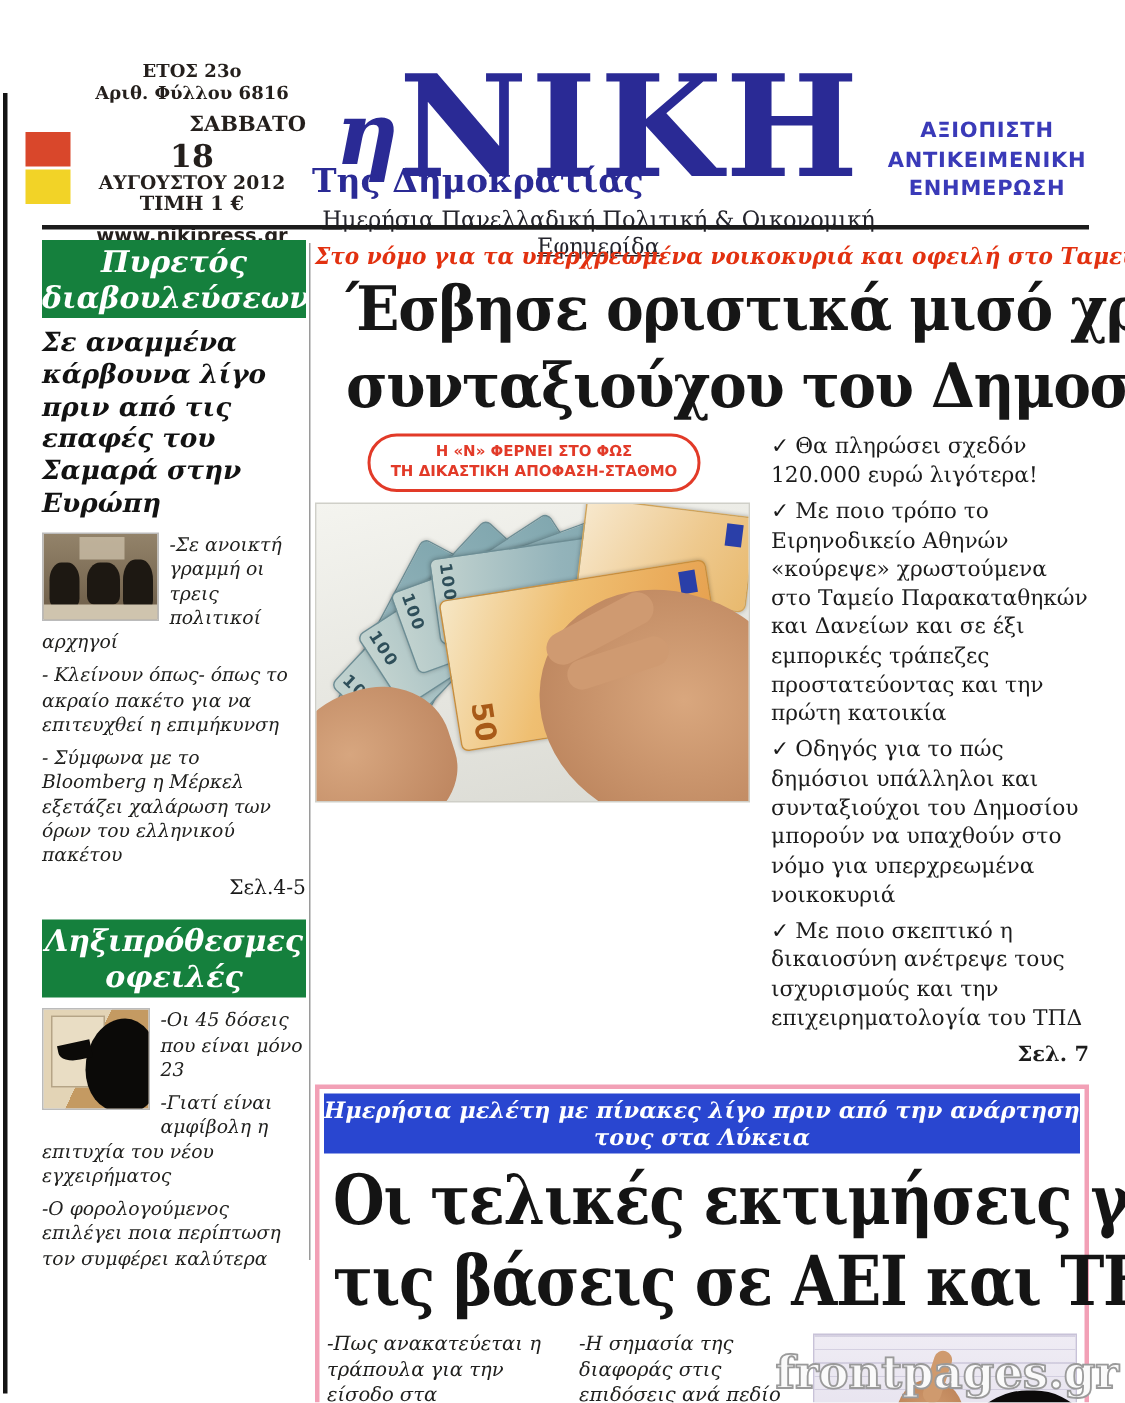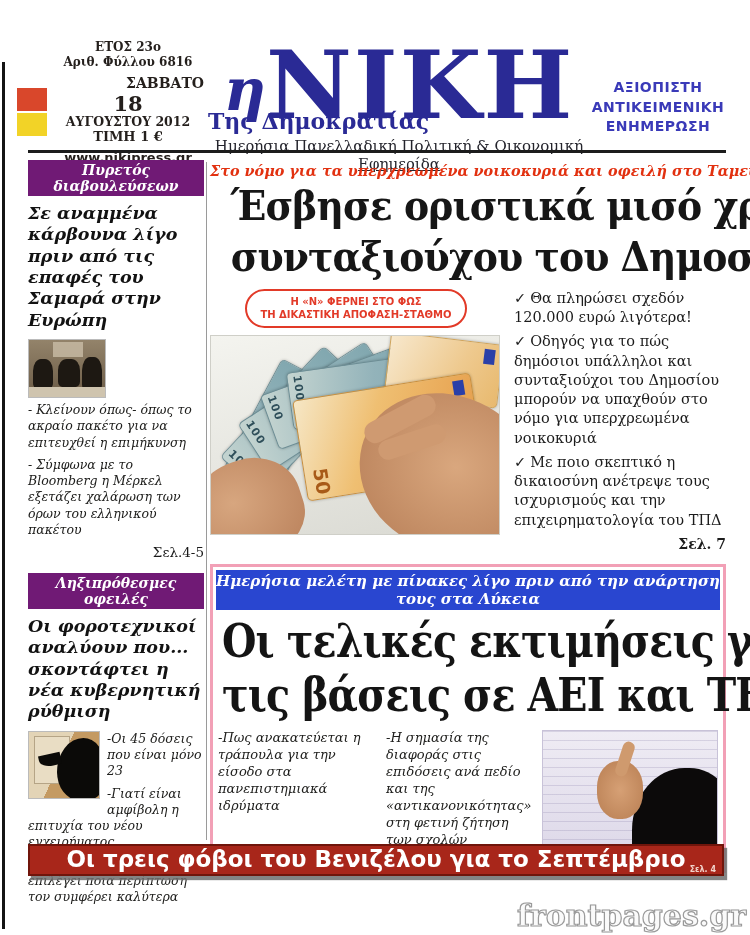--- a/index.html
+++ b/index.html
@@ -28,21 +28,21 @@
   .tagline{margin-top:3px;font-size:15px;color:#24242c;text-decoration:underline;text-align:center;}
 
   .slogan{position:absolute;right:22px;top:78px;width:140px;text-align:center;color:#3a3ab8;
           font-family:"DejaVu Sans",sans-serif;font-weight:bold;font-size:14px;line-height:1.4;letter-spacing:.5px;}
 
   .mast-rule{position:absolute;left:28px;right:24px;top:150px;height:3px;background:#1c1c1c;}
 
   
   .sidebar{position:absolute;left:28px;top:160px;width:176px;}
   .sec{margin-bottom:13px;}
-  .sec-header{background:#701a75;color:#fff;font-style:italic;font-weight:bold;font-size:14px;
+  .sec-header{background:#15803d;color:#fff;font-style:italic;font-weight:bold;font-size:20px;
               text-align:center;padding:2px 0;margin-bottom:7px;}
   .sec-headline{font-style:italic;font-weight:bold;font-size:17.5px;line-height:1.22;color:#121212;margin-bottom:8px;}
   .sec-photo{float:left;margin:0 7px 4px 0;position:relative;overflow:hidden;border:1px solid #bbb;}
   .sec-text{font-style:italic;font-size:12.5px;line-height:1.3;color:#20201e;margin-bottom:6px;}
   .sec-ref{font-weight:normal;font-size:13.5px;text-align:right;}
   .clear{clear:both;}
 
   .col-divider{position:absolute;left:206px;top:162px;height:678px;width:1px;background:#9a9a9a;}
 
   
@@ -157,29 +157,29 @@
     <div class="sec">
       <div class="sec-header">Πυρετός διαβουλεύσεων</div>
       <div class="sec-headline">Σε αναμμένα κάρβουνα λίγο πριν από τις επαφές του Σαμαρά στην Ευρώπη</div>
       <div class="sec-photo photo-meet">
         <div class="win"></div>
         <div class="fig" style="left:4px;bottom:8px;width:20px;height:30px;"></div>
         <div class="fig" style="left:29px;bottom:10px;width:22px;height:28px;"></div>
         <div class="fig" style="right:3px;bottom:6px;width:20px;height:34px;"></div>
         <div class="tbl"></div>
       </div>
+      <div class="sec-text">-Σε ανοικτή γραμμή οι τρεις πολιτικοί αρχηγοί</div>
       <div class="clear"></div>
       <div class="sec-text">- Κλείνουν όπως- όπως το ακραίο πακέτο για να επιτευχθεί η επιμήκυνση</div>
       <div class="sec-text">- Σύμφωνα με το Bloomberg η Μέρκελ εξετάζει χαλάρωση των όρων του ελληνικού πακέτου</div>
       <div class="sec-ref">Σελ.4-5</div>
     </div>
 
     <div class="sec">
       <div class="sec-header">Ληξιπρόθεσμες οφειλές</div>
-      <div class="sec-headline">Οι φοροτεχνικοί αναλύουν που... σκοντάφτει η νέα κυβερνητική ρύθμιση</div>
       <div class="sec-photo photo-sil">
         <div class="frame"></div>
         <div class="sil"></div>
         <div class="beak"></div>
       </div>
       <div class="sec-text">-Οι 45 δόσεις που είναι μόνο 23</div>
       <div class="sec-text">-Γιατί είναι αμφίβολη η επιτυχία του νέου εγχειρήματος</div>
       <div class="clear"></div>
       <div class="sec-text">-Ο φορολογούμενος επιλέγει ποια περίπτωση τον συμφέρει καλύτερα</div>
 
@@ -227,20 +227,21 @@
             <div class="euflag"></div>
           </div>
           <div class="hand-left"></div>
           <div class="hand-right"></div>
           <div class="finger" style="right:60px;top:72px;width:78px;height:22px;transform:rotate(-28deg);"></div>
           <div class="finger" style="right:52px;top:96px;width:70px;height:20px;transform:rotate(-18deg);"></div>
         </div>
       </div>
       <div class="s1right">
         <div class="bullet"><span class="check">✓</span><span>Θα πληρώσει σχεδόν 120.000 ευρώ λιγότερα!</span></div>
+        <div class="bullet"><span class="check">✓</span><span>Με ποιο τρόπο το Ειρηνοδικείο Αθηνών «κούρεψε» χρωστούμενα στο Ταμείο Παρακαταθηκών και Δανείων και σε έξι εμπορικές τράπεζες προστατεύοντας και την πρώτη κατοικία</span></div>
         <div class="bullet"><span class="check">✓</span><span>Οδηγός για το πώς δημόσιοι υπάλληλοι και συνταξιούχοι του Δημοσίου μπορούν να υπαχθούν στο νόμο για υπερχρεωμένα νοικοκυριά</span></div>
         <div class="bullet"><span class="check">✓</span><span>Με ποιο σκεπτικό η δικαιοσύνη ανέτρεψε τους ισχυρισμούς και την επιχειρηματολογία του ΤΠΔ</span></div>
         <div class="s1ref">Σελ. 7</div>
       </div>
     </div>
 
     <div class="story2">
       <div class="kicker2">Ημερήσια μελέτη με πίνακες λίγο πριν από την ανάρτηση τους στα Λύκεια</div>
       <div class="h2">
         <span>Οι τελικές εκτιμήσεις για</span>
@@ -262,20 +263,16 @@
 
           <div class="p-hand"></div>
           <div class="p-finger"></div>
 
         </div>
       </div>
     </div>
 
   </div>
 
-  <div class="strip">
-    <span>Οι τρεις φόβοι του Βενιζέλου για το Σεπτέμβριο</span>
-    <span class="strip-ref">Σελ. 4</span>
-  </div>
 
   <div class="watermark">frontpages.gr</div>
 
 </div>
 
 </body></html>

